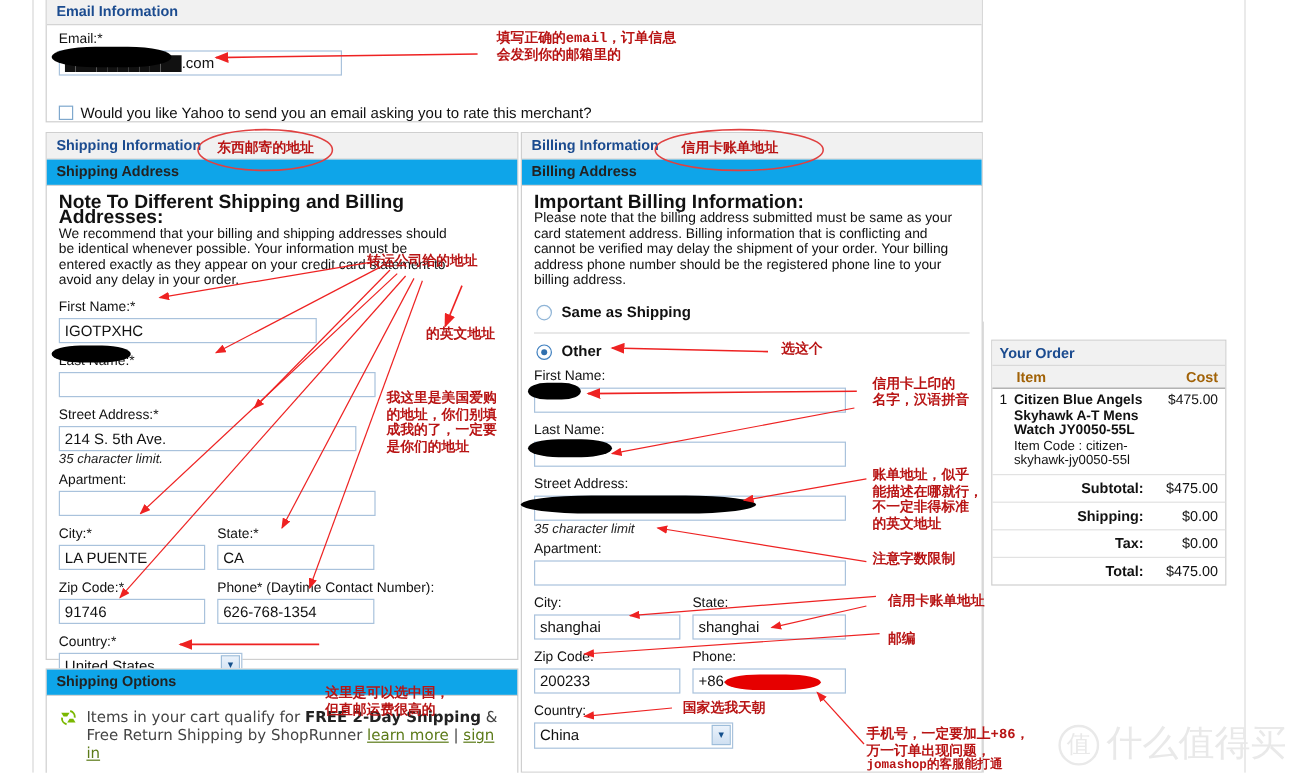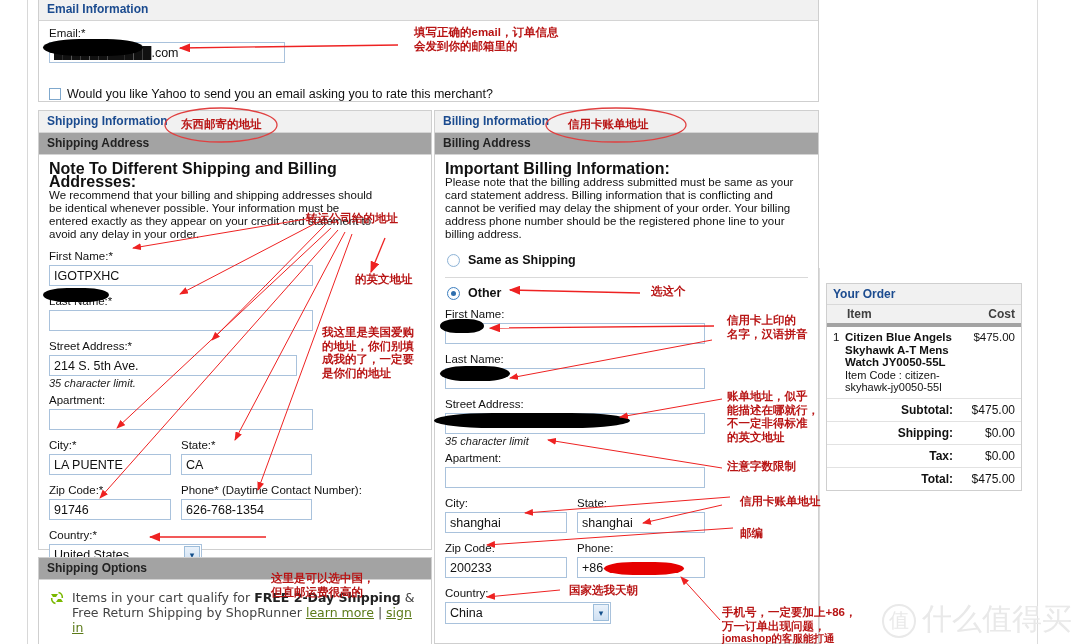--- a/index.html
+++ b/index.html
@@ -16,21 +16,21 @@
   .gutter{position:absolute;left:0;top:0;width:28px;height:644px;background:#fff;}
   .gutter-line{position:absolute;left:27px;top:0;width:1px;height:644px;background:#d8d8d8;}
 
   
   .panel{position:absolute;background:#fff;border:1px solid #cfcfcf;box-sizing:border-box;}
   .panel-head{
     background:#f1f1f1;border-bottom:1px solid #d4d4d4;
     padding:3px 8px 4px 8px;font-weight:bold;font-size:12px;color:#1b4b8f;
   }
   .sub-head{
-    background:#a3a3a3;border-bottom:1px solid #d4d4d4;
+    background:#0ea5e9;border-bottom:1px solid #d4d4d4;
     padding:3px 8px 4px 8px;font-weight:bold;font-size:12px;color:#222;
   }
   .panel-body{padding:8px 10px 10px 10px;}
 
   .note-title{font-weight:bold;font-size:16px;color:#111;margin:0 0 1px 0;line-height:13px;}
   .note-text{font-size:11.5px;color:#111;line-height:13px;margin:0;}
 
   .fld{margin-top:9px;}
   .fld-label{font-size:11.5px;color:#111;margin-bottom:2px;display:block;line-height:13px;}
   .txt{
@@ -68,22 +68,22 @@
 
   
   .redact{position:absolute;background:#000;border-radius:40% / 55%;}
   .redact-red{position:absolute;background:#e60000;border-radius:40% / 55%;}
 
   
   .order{position:absolute;left:826px;top:283px;width:196px;border:1px solid #cfcfcf;
          background:#fff;box-sizing:border-box;}
   .order-title{background:#f1f1f1;border-bottom:1px solid #d9d9d9;color:#1b4b8f;
                font-weight:bold;font-size:12px;padding:3px 6px;}
-  .order-cols{background:#f1f1f1;border-bottom:4px solid #a3a3a3;display:flex;
-              font-weight:bold;font-size:12px;color:#404040;padding:2px 6px;}
+  .order-cols{background:#f1f1f1;border-bottom:1px solid #a3a3a3;display:flex;
+              font-weight:bold;font-size:12px;color:#a16207;padding:2px 6px;}
   .order-cols .c1{flex:1;padding-left:14px;}
   .order-line{display:flex;border-bottom:1px solid #e2e2e2;padding:4px 6px;}
   .qty{width:12px;font-size:11.5px;color:#111;}
   .item-name{flex:1;font-size:11.5px;font-weight:bold;color:#111;line-height:12.5px;
              padding-right:4px;}
   .item-code{font-weight:normal;font-size:11px;line-height:12.5px;}
   .cost{font-size:11.5px;color:#111;text-align:right;white-space:nowrap;}
   .tot-row{display:flex;justify-content:flex-end;border-bottom:1px solid #e2e2e2;
            padding:4px 6px;gap:10px;}
   .tot-row:last-child{border-bottom:none;}
@@ -91,21 +91,21 @@
   .tot-val{font-size:12px;color:#111;width:52px;text-align:right;}
 
   
   .sr-row{display:flex;gap:7px;align-items:flex-start;margin-top:8px;}
   .sr-icon{width:16px;height:16px;flex:none;position:relative;}
   .sr-text{font-size:12.5px;color:#444;line-height:15px;font-family:"DejaVu Sans",sans-serif;}
   .sr-text b{color:#222;}
   .sr-link{color:#5b7a18;}
 
   
-  .anno{position:absolute;color:#b81414;font-family:Liberation Sans, sans-serif;
+  .anno{position:absolute;color:#b81414;font-family:Liberation Mono, monospace;
         font-size:11.5px;line-height:13.5px;white-space:pre;font-weight:bold;}
   .anno.small{font-size:10.5px;line-height:12.5px;}
   svg.overlay{position:absolute;left:0;top:0;width:1080px;height:644px;pointer-events:none;}
 
   .watermark{position:absolute;right:8px;bottom:4px;color:#e9e9e9;font-size:30px;
              font-family:"DejaVu Sans",sans-serif;white-space:nowrap;}
   .wm-circle{display:inline-block;width:30px;height:30px;border:2px solid #e9e9e9;
              border-radius:50%;text-align:center;line-height:28px;font-size:20px;
              vertical-align:middle;margin-right:6px;}
   .vline{position:absolute;background:#dcdcdc;width:1px;}
@@ -135,21 +135,21 @@
 
   <div class="panel" style="left:38px;top:110px;width:394px;height:440px;">
     <div class="panel-head">Shipping Information</div>
     <div class="sub-head">Shipping Address</div>
     <div class="panel-body" style="padding-top:7px;">
       <div class="note-title">Note To Different Shipping and Billing Addresses:</div>
       <div class="note-text" style="width:330px;">We recommend that your billing and shipping addresses should be identical whenever possible. Your information must be entered exactly as they appear on your credit card statement to avoid any delay in your order.</div>
 
       <div class="fld">
         <label class="fld-label">First Name:*</label>
-        <input class="txt" style="width: 264px;" value="IGOTPXHC">
+        <input class="txt" style="width: 215px;" value="IGOTPXHC">
       </div>
 
       <div class="fld">
         <label class="fld-label">Last Name:*</label>
         <input class="txt" style="width: 264px;" value="">
       </div>
 
       <div class="fld">
         <label class="fld-label">Street Address:*</label>
         <input class="txt" style="width: 248px;" value="214 S. 5th Ave.">

